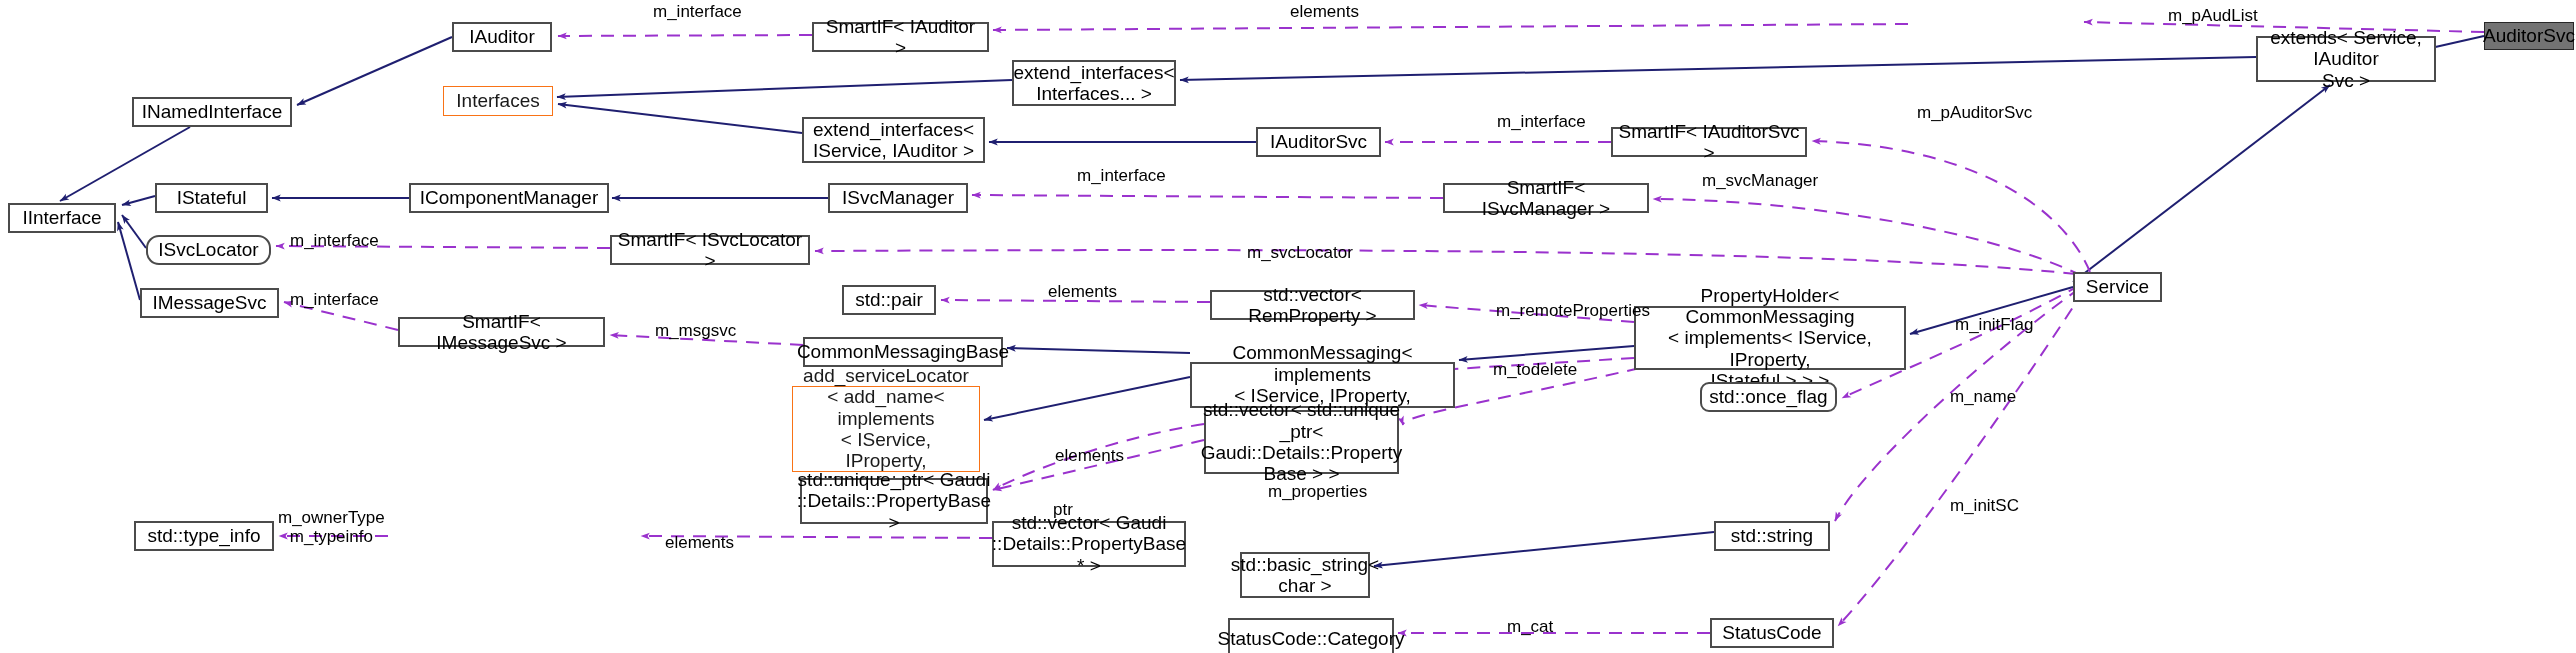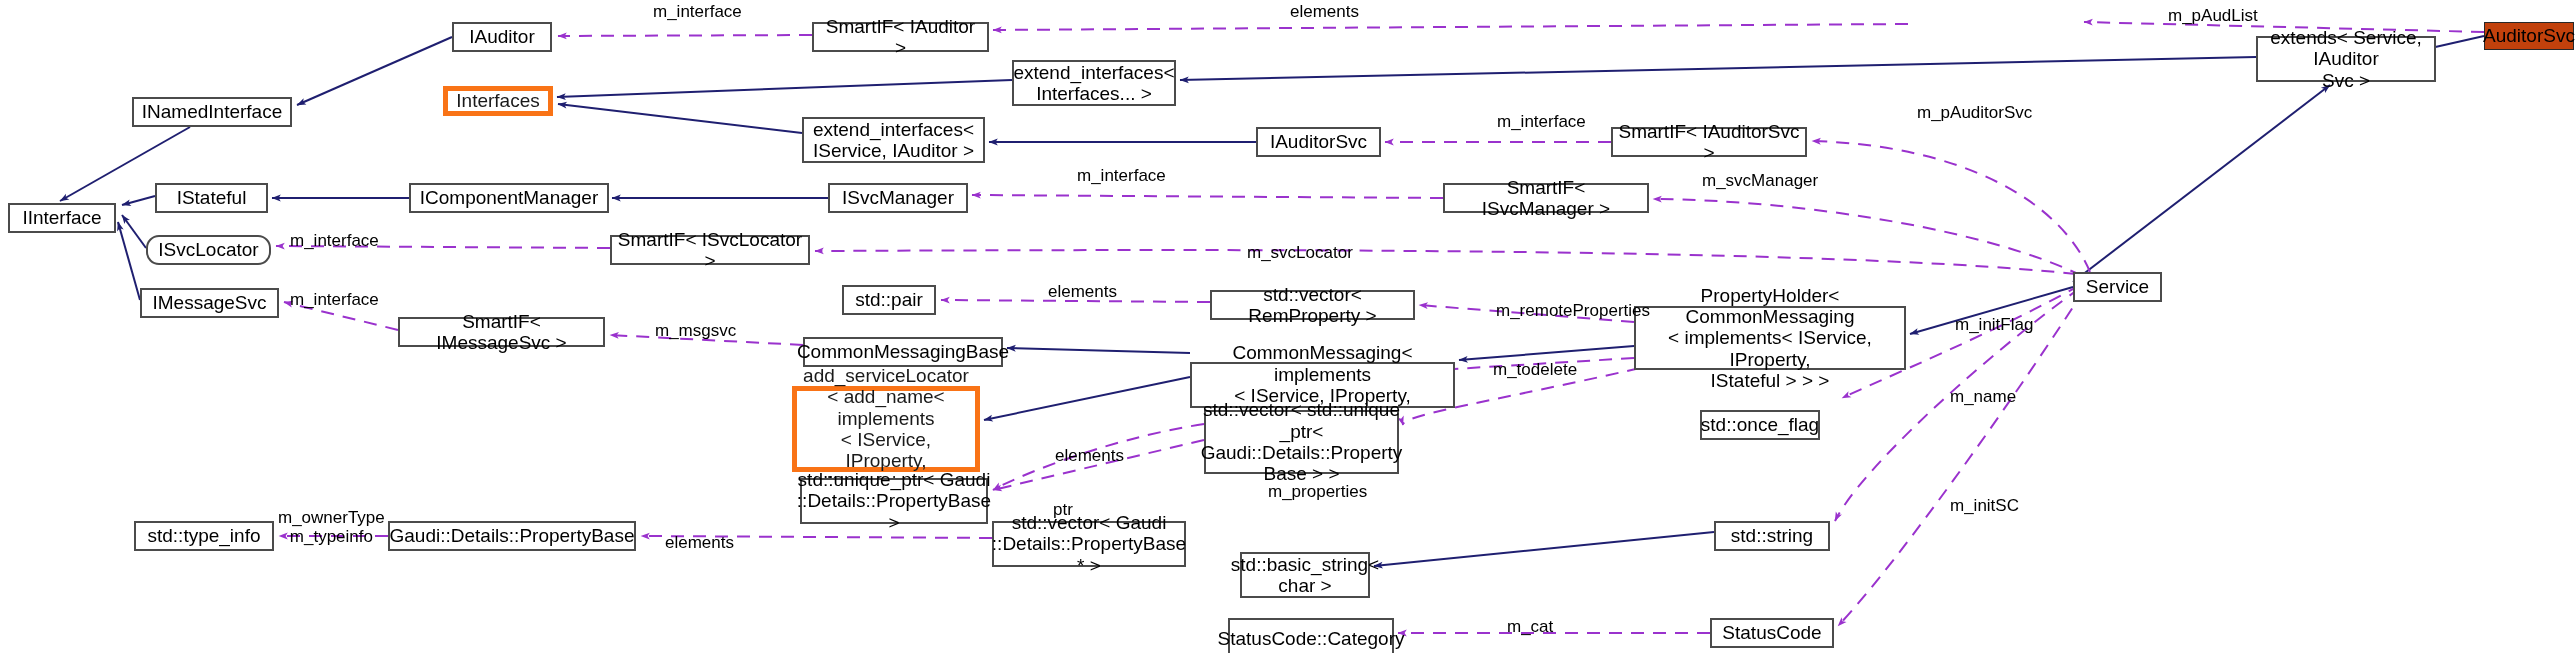--- a/index.html
+++ b/index.html
@@ -37,25 +37,25 @@
     line-height: 1.12;
     color: #000000;
     white-space: pre-line;
     padding: 1px 5px;
     z-index: 5;
   }
   .node.thick {
     border: 2px solid #4b4b4b;
   }
   .node.faded {
-    border: 5px solid #f97316;
+    border: 1px solid #f97316;
     color: #1a1a1a;
   }
   .node.current {
-    background: #c2410c;
+    background: #737373;
     border: 1px solid #282828;
   }
   .edge-label {
     position: absolute;
     font-size: 17px;
     color: #000000;
     white-space: pre-line;
     text-align: center;
     line-height: 1.1;
     z-index: 6;
@@ -128,21 +128,20 @@
   <div class="node thick" style="left:132px;top:97px;width:160px;height:30px;">INamedInterface</div>
   <div class="node thick" style="left:155px;top:183px;width:113px;height:30px;">IStateful</div>
   <div class="node thick" style="left:146px;top:235px;width:125px;height:30px;border-radius:13px;">ISvcLocator</div>
   <div class="node thick" style="left:140px;top:288px;width:139px;height:30px;">IMessageSvc</div>
   <div class="node thick" style="left:134px;top:521px;width:140px;height:30px;">std::type_info</div>
   <div class="node thick" style="left:452px;top:22px;width:100px;height:30px;">IAuditor</div>
   <div class="node faded" style="left:443px;top:86px;width:110px;height:30px;">Interfaces</div>
   <div class="node thick" style="left:409px;top:183px;width:200px;height:30px;">IComponentManager</div>
   <div class="node thick" style="left:610px;top:235px;width:200px;height:30px;">SmartIF&lt; ISvcLocator &gt;</div>
   <div class="node thick" style="left:398px;top:317px;width:207px;height:30px;">SmartIF&lt; IMessageSvc &gt;</div>
-  <div class="node thick" style="left:388px;top:521px;width:248px;height:30px;">Gaudi::Details::PropertyBase</div>
   <div class="node thick" style="left:1012px;top:60px;width:164px;height:46px;">extend_interfaces&lt;
 Interfaces... &gt;</div>
   <div class="node thick" style="left:802px;top:117px;width:183px;height:46px;">extend_interfaces&lt;
 IService, IAuditor &gt;</div>
   <div class="node thick" style="left:828px;top:183px;width:140px;height:30px;">ISvcManager</div>
   <div class="node thick" style="left:1256px;top:127px;width:125px;height:30px;">IAuditorSvc</div>
   <div class="node thick" style="left:842px;top:285px;width:94px;height:30px;">std::pair</div>
   <div class="node thick" style="left:803px;top:337px;width:200px;height:30px;">CommonMessagingBase</div>
   <div class="node faded" style="left:792px;top:386px;width:188px;height:86px;">add_serviceLocator
 &lt; add_name&lt; implements
@@ -160,21 +159,21 @@
 Base &gt; &gt;</div>
   <div class="node thick" style="left:1240px;top:552px;width:130px;height:46px;">std::basic_string&lt;
 char &gt;</div>
   <div class="node thick" style="left:1228px;top:618px;width:166px;height:41px;">StatusCode::Category</div>
   <div class="node thick" style="left:812px;top:22px;width:177px;height:30px;">SmartIF&lt; IAuditor &gt;</div>
   <div class="node thick" style="left:1611px;top:127px;width:196px;height:30px;">SmartIF&lt; IAuditorSvc &gt;</div>
   <div class="node thick" style="left:1443px;top:183px;width:206px;height:30px;">SmartIF&lt; ISvcManager &gt;</div>
   <div class="node thick" style="left:1634px;top:306px;width:272px;height:64px;">PropertyHolder&lt; CommonMessaging
 &lt; implements&lt; IService, IProperty,
 IStateful &gt; &gt; &gt;</div>
-  <div class="node thick" style="left:1700px;top:410px;width:120px;height:30px;">std::once_flag</div>
+  <div class="node thick" style="left:1700px;top:382px;width:137px;height:30px;border-radius:9px;">std::once_flag</div>
   <div class="node thick" style="left:1714px;top:521px;width:116px;height:30px;">std::string</div>
   <div class="node thick" style="left:1710px;top:618px;width:124px;height:30px;">StatusCode</div>
   <div class="node thick" style="left:2073px;top:272px;width:89px;height:30px;">Service</div>
   <div class="node thick" style="left:2256px;top:36px;width:180px;height:46px;">extends&lt; Service, IAuditor
 Svc &gt;</div>
   <div class="node current" style="left:2484px;top:22px;width:90px;height:28px;">AuditorSvc</div>
 
   <div class="edge-label" style="left:653px;top:3px;">m_interface</div>
   <div class="edge-label" style="left:1290px;top:3px;">elements</div>
   <div class="edge-label" style="left:2168px;top:7px;">m_pAudList</div>

